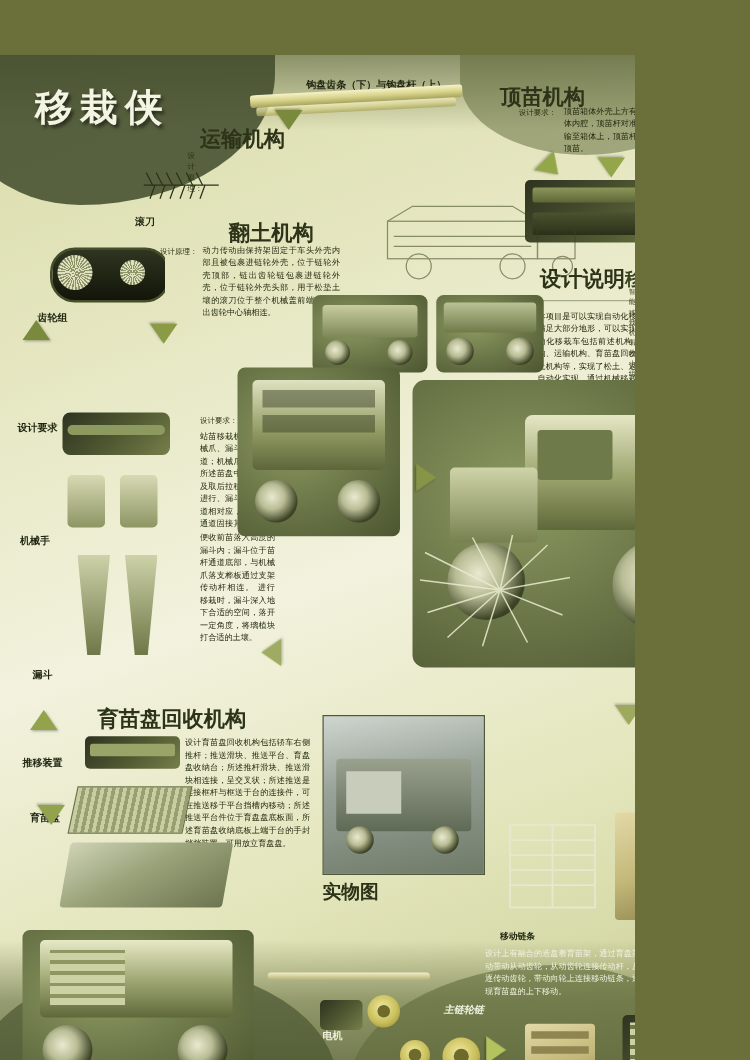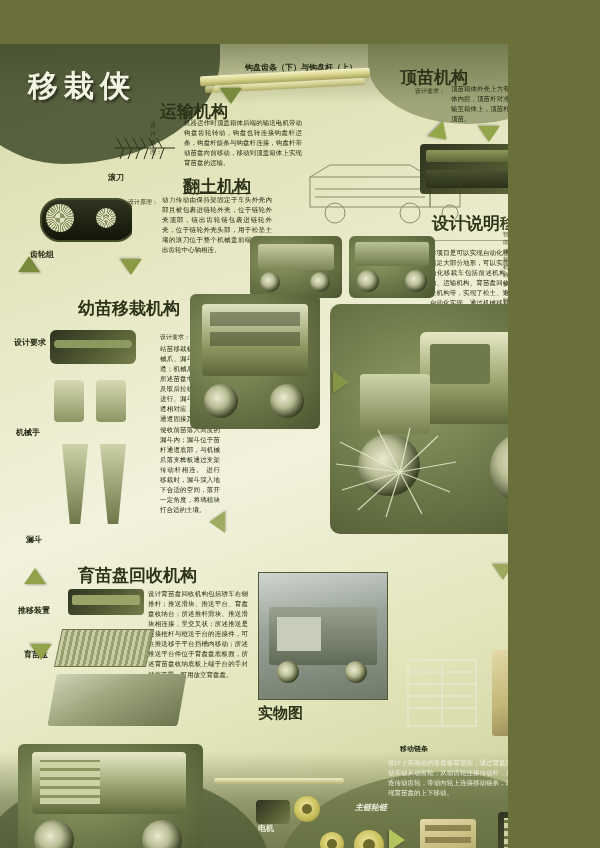--- a/index.html
+++ b/index.html
@@ -68,36 +68,35 @@
 
   <div class="title">移栽侠</div>
 
   <div class="hd lg" style="left:160px;top:56px;">运输机构</div>
   <div class="lbl" style="left:245px;top:18px;">钩盘齿条（下）与钩盘杆（上）</div>
 
   <div class="ph yellowbar" style="left:200px;top:28px;width:170px;height:10px;transform:rotate(-3deg);"></div>
   <div class="ph yellowbar" style="left:205px;top:38px;width:160px;height:7px;transform:rotate(-3deg);opacity:.75;"></div>
 
   <div class="smallnote" style="left:150px;top:76px;width:10px;">设计原理：</div>
-  <div class="tx" style="left:150px;top:74px;width:118px;padding-left:34px;">机器运作时顶盖箱体后端的输送电机带动钩盘齿轮转动，钩盘也转连接钩盘杆运条，钩盘杆旋条与钩盘杆连接，钩盘杆带动苗盘向前移动，移动到顶盖箱体上实现育苗盘的运输。</div>
 
   <div class="arrow d" style="left:220px;top:44px;"></div>
 
   <div class="hd lg" style="left:400px;top:22px;">顶苗机构</div>
   <div class="smallnote" style="left:415px;top:42px;">设计要求：</div>
   <div class="tx" style="left:415px;top:40px;width:150px;padding-left:36px;">顶苗箱体外壳上方有一凸上，所述顶盖杆位于顶苗箱体内腔，顶苗杆对准顶苗箱体上方小孔，当育苗盘运输至箱体上，顶苗杆上移，将育苗盘中苗顶起，实现顶苗。</div>
 
   <div class="arrow d" style="left:478px;top:82px;border-bottom-color:#94a64a;"></div>
 
   <div class="ph dark" style="left:420px;top:100px;width:150px;height:50px;">
     <div style="position:absolute;left:6px;top:6px;width:138px;height:12px;background:linear-gradient(180deg,#8d9659,#5e6638);border-radius:2px;"></div>
     <div style="position:absolute;left:6px;top:26px;width:138px;height:18px;background:linear-gradient(180deg,#4a5230,#2b3119);border-radius:2px;"></div>
   </div>
 
-  <div class="hd lg" style="left:183px;top:131px;text-decoration:underline;">翻土机构</div>
+  <div class="hd lg" style="left:183px;top:131px;">翻土机构</div>
   <div class="smallnote" style="left:128px;top:153px;">设计原理：</div>
   <div class="tx" style="left:128px;top:151px;width:110px;padding-left:34px;">动力传动由保持架固定于车头外壳内部且被包裹进链轮外壳，位于链轮外壳顶部，链出齿轮链包裹进链轮外壳，位于链轮外壳头部，用于松垫土壤的滚刀位于整个机械盖前端，与输出齿轮中心轴相连。</div>
 
   <div class="lbl" style="left:108px;top:128px;">滚刀</div>
   <div class="lbl" style="left:30px;top:205px;">齿轮组</div>
 
   <div class="ph" style="left:110px;top:80px;width:70px;height:48px;">
     <svg width="70" height="48" viewBox="0 0 70 48">
       <g stroke="#2b3218" stroke-width="1" fill="none">
         <line x1="5" y1="24" x2="65" y2="24"></line>
@@ -138,21 +137,20 @@
     <div style="position:absolute;left:8px;top:8px;width:76px;height:26px;background:linear-gradient(180deg,#c8cda0,#7d8657);border-radius:3px;"></div>
     <div class="wheel" style="left:10px;top:36px;width:20px;height:20px;"></div>
     <div class="wheel" style="left:60px;top:36px;width:20px;height:20px;"></div>
   </div>
   <div class="ph machine" style="left:349px;top:192px;width:86px;height:62px;">
     <div style="position:absolute;left:6px;top:6px;width:74px;height:24px;background:linear-gradient(180deg,#b9c294,#6f7a4a);border-radius:3px;"></div>
     <div class="wheel" style="left:8px;top:34px;width:22px;height:22px;"></div>
     <div class="wheel" style="left:56px;top:34px;width:22px;height:22px;"></div>
   </div>
 
-  <div class="hd lg" style="left:78px;top:253px;">幼苗移栽机构</div>
   <div class="smallnote" style="left:160px;top:288px;">设计要求：</div>
   <div class="tx" style="left:160px;top:286px;width:60px;padding-top:14px;">站苗移栽机构包括机械爪、漏斗、苗杆通道；机械爪用于翻取所述苗盘中的苗之前及取后拉移前部种基进行、漏斗和苗杆通道相对应，所述苗杆通道固接其底部，方便收前苗落入高度的漏斗内；漏斗位于苗杆通道底部，与机械爪落支桦板通过支架传动杆相连。 进行移栽时，漏斗深入地下合适的空间，落开一定角度，将璃植块打合适的土壤。</div>
 
   <div class="lbl" style="left:14px;top:293px;">设计要求</div>
   <div class="lbl" style="left:16px;top:383px;">机械手</div>
   <div class="lbl" style="left:26px;top:490px;">漏斗</div>
 
   <div class="ph dark" style="left:50px;top:286px;width:86px;height:34px;border-radius:6px;">
     <div style="position:absolute;left:4px;top:10px;width:78px;height:8px;background:#8d9a5f;border-radius:4px;"></div>
   </div>

